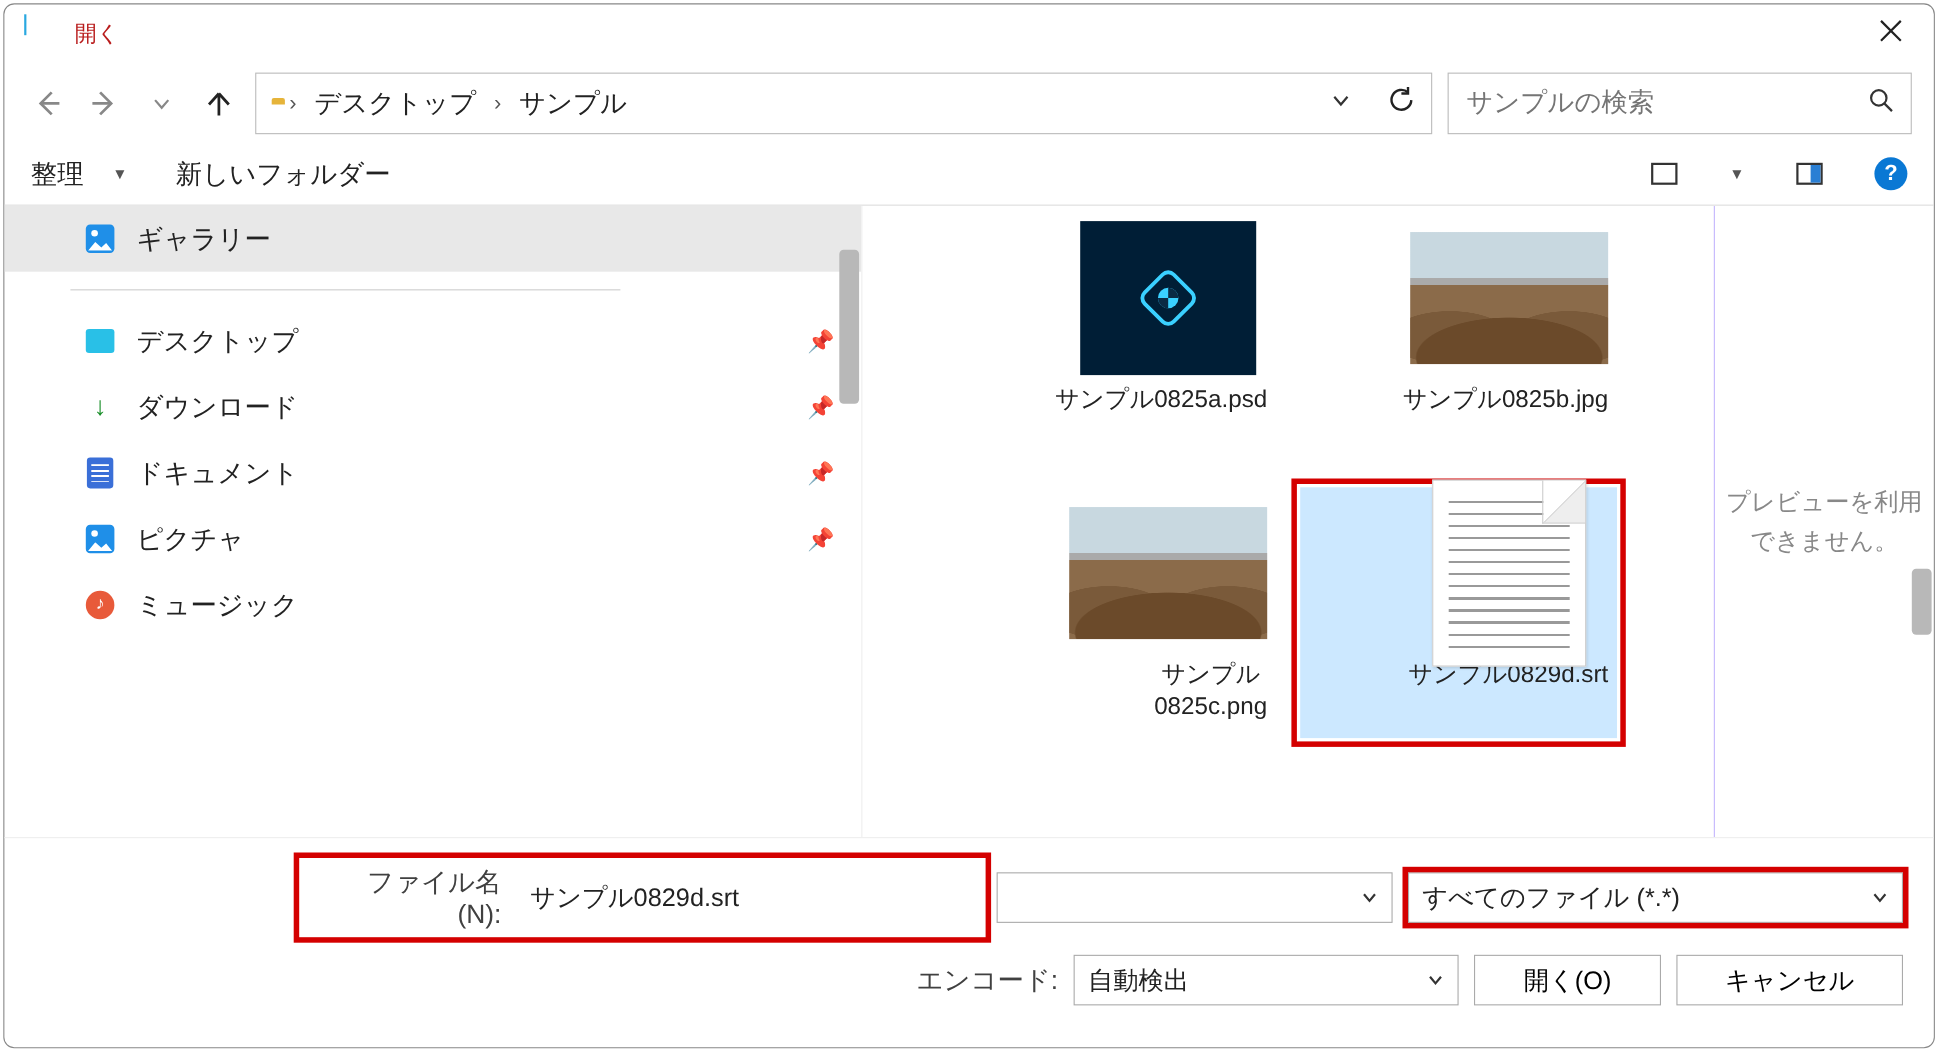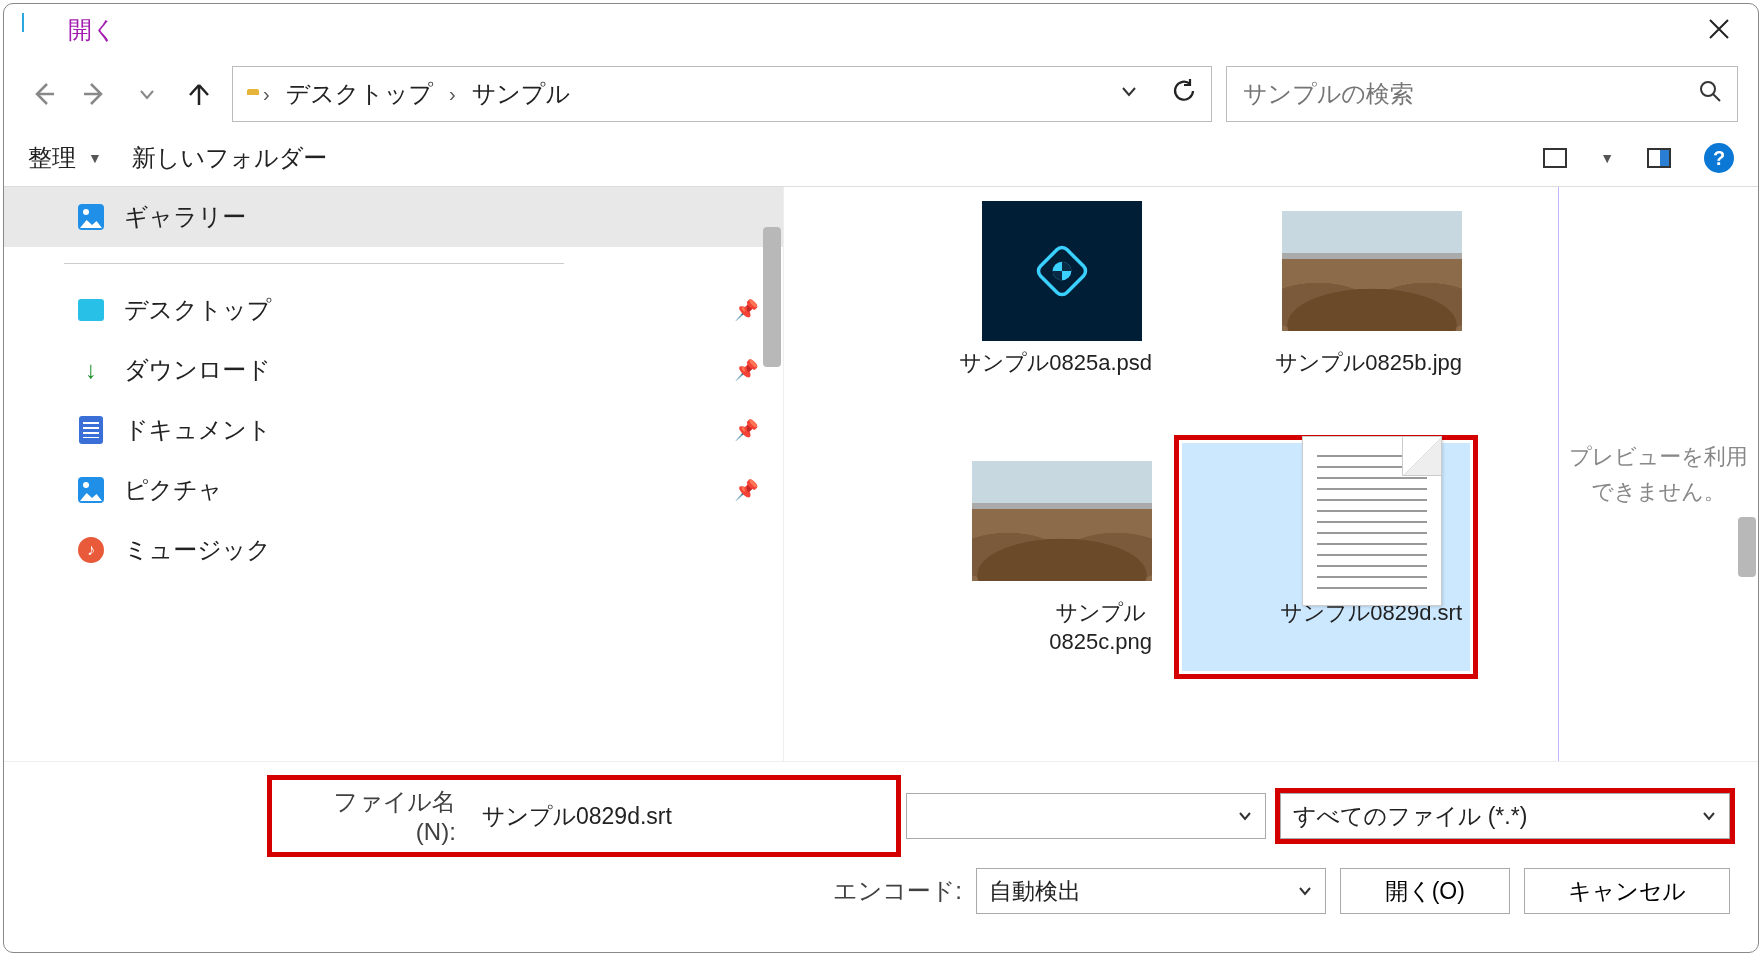--- a/index.html
+++ b/index.html
@@ -3,38 +3,38 @@
 <meta charset="utf-8">
 <style>
 * { box-sizing: border-box; margin: 0; padding: 0; font-family: "Yu Gothic UI", "Meiryo", sans-serif; }
 body { background: #fff; width: 1762px; height: 957px; overflow: hidden; }
 
 .dialog { border: 1px solid #888; border-radius: 10px; width: 1756px; height: 950px; margin: 3px; background: #fff; position: relative; display: flex; flex-direction: column; }
 
 
 .titlebar { display: flex; align-items: center; padding: 8px 18px; height: 52px; }
 .titlebar .app-icon { width: 28px; height: 32px; margin-right: 18px; }
-.titlebar .title { font-size: 24px; color: #a21caf; }
+.titlebar .title { font-size: 20px; color: #b91c1c; }
 .titlebar .close { margin-left: auto; font-size: 30px; color: #222; cursor: pointer; padding: 4px 10px; }
 
 
 .navrow { display: flex; align-items: center; padding: 10px 20px 14px 20px; gap: 14px; }
 .nav-btn { width: 38px; height: 38px; display: flex; align-items: center; justify-content: center; font-size: 28px; color: #666; }
 .nav-btn.enabled { color: #222; }
 .addressbar { flex: 1; border: 1px solid #bbb; height: 56px; display: flex; align-items: center; padding: 0 14px; gap: 12px; }
 .crumb-sep { font-size: 20px; color: #555; margin: 0 4px; }
 .crumb { font-size: 24px; color: #222; }
 .addr-chev { margin-left: auto; font-size: 22px; color: #333; }
 .addr-refresh { font-size: 26px; color: #222; margin-left: 20px; }
-.searchbox { width: 512px; border: 1px solid #bbb; height: 56px; display: flex; align-items: center; padding: 0 16px; }
+.searchbox { width: 422px; border: 1px solid #bbb; height: 56px; display: flex; align-items: center; padding: 0 16px; }
 .searchbox input { border: none; outline: none; font-size: 24px; color: #888; flex: 1; }
 .searchbox .mag { font-size: 22px; color: #333; }
 
 
-.toolrow { display: flex; align-items: center; padding: 6px 24px 12px 24px; gap: 30px; border-bottom: 0; }
+.toolrow { display: flex; align-items: center; padding: 6px 24px 12px 24px; gap: 44px; border-bottom: 0; }
 .tool-text { font-size: 24px; color: #222; }
 .tool-caret { font-size: 14px; color: #555; margin-left: -18px; }
 .toolrow .spacer { flex: 1; }
 .view-icon { width: 30px; height: 24px; display: flex; align-items: center; justify-content: center; }
 .help-icon { width: 30px; height: 30px; border-radius: 50%; background: #0a78d4; color: #fff; display: flex; align-items: center; justify-content: center; font-size: 20px; font-weight: bold; }
 
 
 .mainsplit { flex: 1; display: flex; border-top: 1px solid #ddd; overflow: hidden; }
 
 

